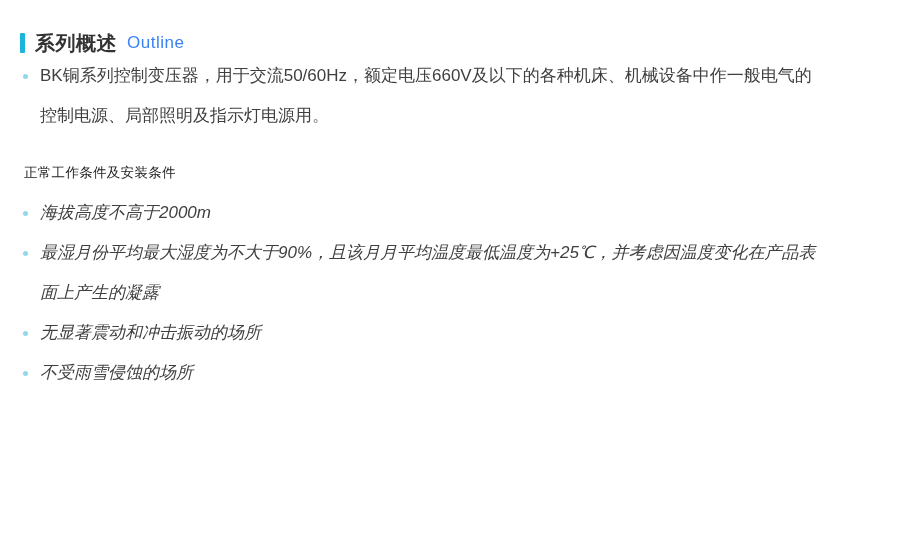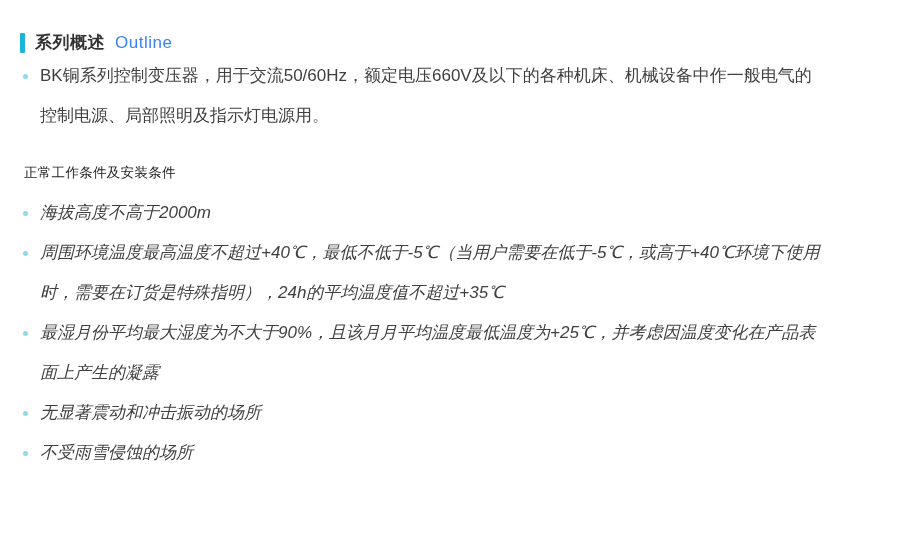--- a/index.html
+++ b/index.html
@@ -31,21 +31,21 @@
     height: 26px;
   }
   .heading-bar {
     width: 5px;
     height: 20px;
     background: #19b5dd;
     border-radius: 1px;
     flex: 0 0 auto;
   }
   .heading-cn {
-    font-size: 17px;
+    font-size: 20px;
     font-weight: bold;
     color: #333333;
     letter-spacing: 0.5px;
     line-height: 20px;
   }
   .heading-en {
     font-size: 17px;
     color: #3b82f6;
     font-weight: normal;
     letter-spacing: 0.5px;
@@ -114,23 +114,20 @@
     </li>
   </ul>
 
   <div class="sub-heading">正常工作条件及安装条件</div>
 
   <ul class="bullets cond-list">
     <li>
       <span>海拔高度不高于2000m</span>
     </li>
     <li>
-      <span>周围环境温度最高温度不超过+40℃，最低不低于-5℃（当用户需要在低于-5℃，或高于+40℃环境下使用时，需要在订货是特殊指明），24h的平均温度值不超过+35℃</span>
-    </li>
-    <li>
       <span>最湿月份平均最大湿度为不大于90%，且该月月平均温度最低温度为+25℃，并考虑因温度变化在产品表面上产生的凝露</span>
     </li>
     <li>
       <span>无显著震动和冲击振动的场所</span>
     </li>
     <li>
       <span>不受雨雪侵蚀的场所</span>
     </li>
   </ul>
 

